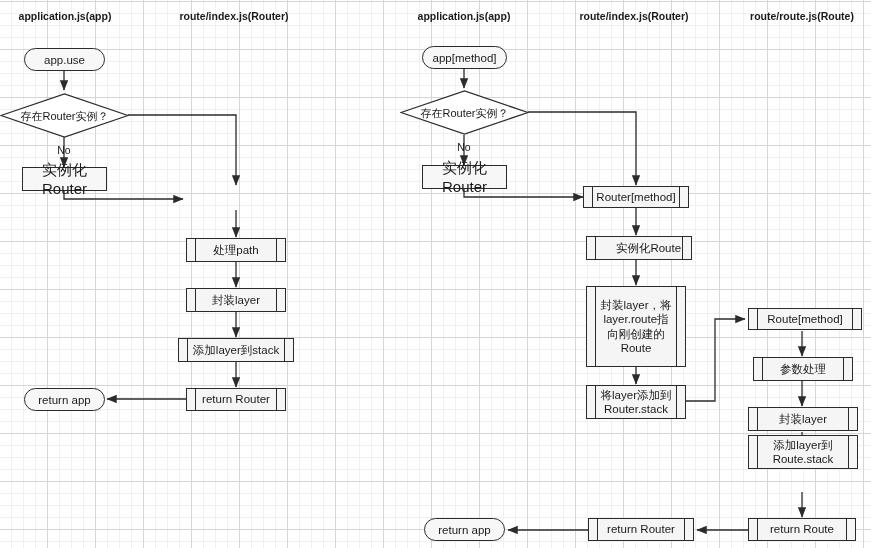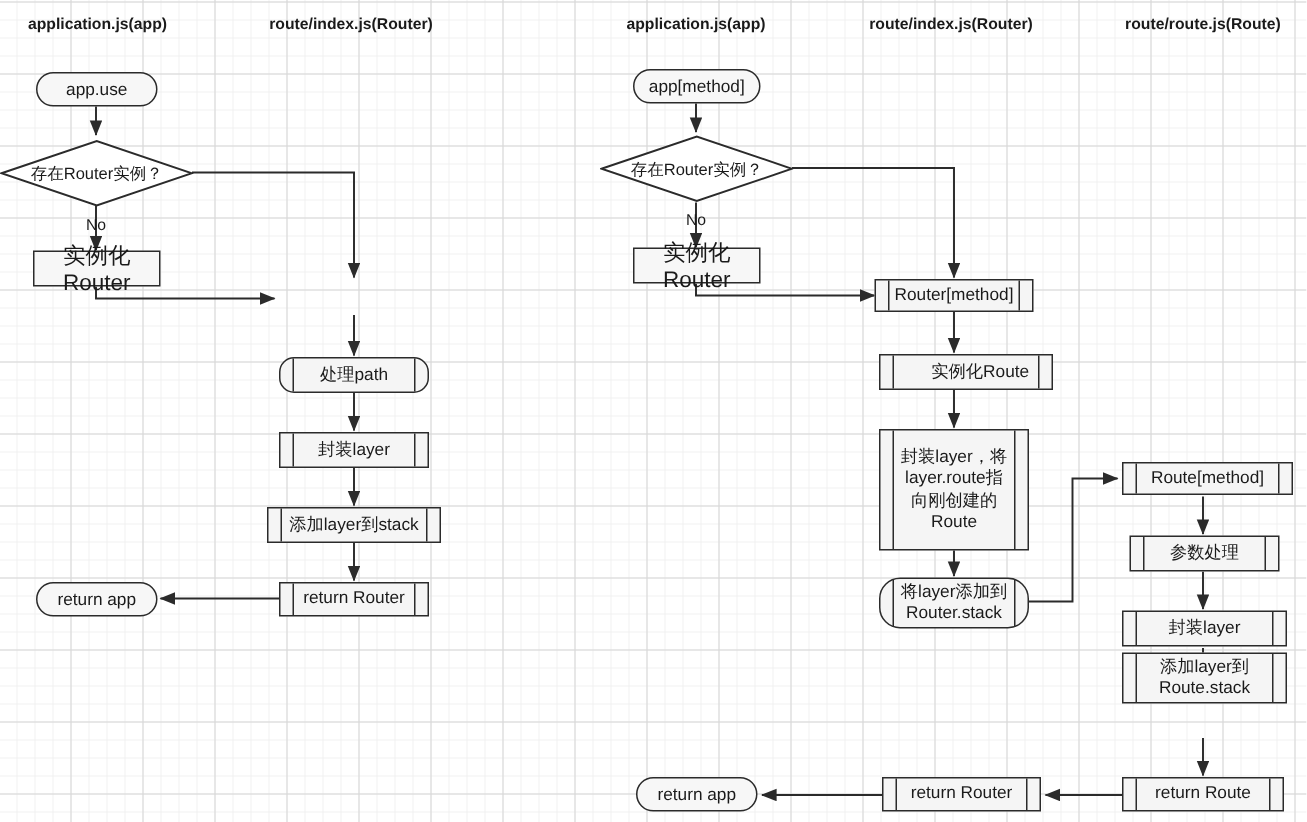--- a/index.html
+++ b/index.html
@@ -111,21 +111,21 @@
     <svg width="129" height="45" style="position:absolute;left:0;top:0;">
       <polygon points="1,22.5 64.5,1 128,22.5 64.5,44" fill="#ffffff" stroke="#2b2b2b" stroke-width="1.3"></polygon>
     </svg>
     <span class="dlabel">存在Router实例？</span>
   </div>
   <div class="edge-label" style="left:64px;top:144px;">No</div>
 
   <div class="node proc" style="left:22px;top:167px;width:85px;height:24px;">实例化Router</div>
 
 
-  <div class="node pproc" style="left:186px;top:238px;width:100px;height:24px;border-radius:10px;">处理path</div>
+  <div class="node pproc" style="left:186px;top:238px;width:100px;height:24px;">处理path</div>
 
   <div class="node pproc" style="left:186px;top:288px;width:100px;height:24px;">封装layer</div>
 
   <div class="node pproc" style="left:178px;top:338px;width:116px;height:24px;">添加layer到stack</div>
 
   <div class="node pproc" style="left:186px;top:388px;width:100px;height:23px;">return Router</div>
 
   <div class="node term" style="left:24px;top:388px;width:81px;height:23px;">return app</div>
 
   <div class="node term" style="left:422px;top:46px;width:85px;height:23px;">app[method]</div>
@@ -135,30 +135,30 @@
       <polygon points="1,22.5 64.5,1 128,22.5 64.5,44" fill="#ffffff" stroke="#2b2b2b" stroke-width="1.3"></polygon>
     </svg>
     <span class="dlabel">存在Router实例？</span>
   </div>
   <div class="edge-label" style="left:464px;top:141px;">No</div>
 
   <div class="node proc" style="left:422px;top:165px;width:85px;height:24px;">实例化Router</div>
 
   <div class="node pproc" style="left:583px;top:186px;width:106px;height:22px;">Router[method]</div>
 
-  <div class="node pproc" style="left:586px;top:236px;width:116px;height:24px;padding-left:19px;">实例化Route</div>
+  <div class="node pproc" style="left:586px;top:236px;width:106px;height:24px;padding-left:19px;">实例化Route</div>
 
   <div class="node pproc" style="left:586px;top:286px;width:100px;height:81px;flex-direction:column;">
     <span>封装layer，将</span>
     <span>layer.route指</span>
     <span>向刚创建的</span>
     <span>Route</span>
   </div>
 
-  <div class="node pproc" style="left:586px;top:385px;width:100px;height:34px;flex-direction:column;border-radius:14px;">
+  <div class="node pproc" style="left:586px;top:385px;width:100px;height:34px;flex-direction:column;">
     <span>将layer添加到</span>
     <span>Router.stack</span>
   </div>
 
   <div class="node pproc" style="left:748px;top:308px;width:114px;height:22px;">Route[method]</div>
 
   <div class="node pproc" style="left:753px;top:357px;width:100px;height:24px;">参数处理</div>
 
   <div class="node pproc" style="left:748px;top:407px;width:110px;height:24px;">封装layer</div>
 

